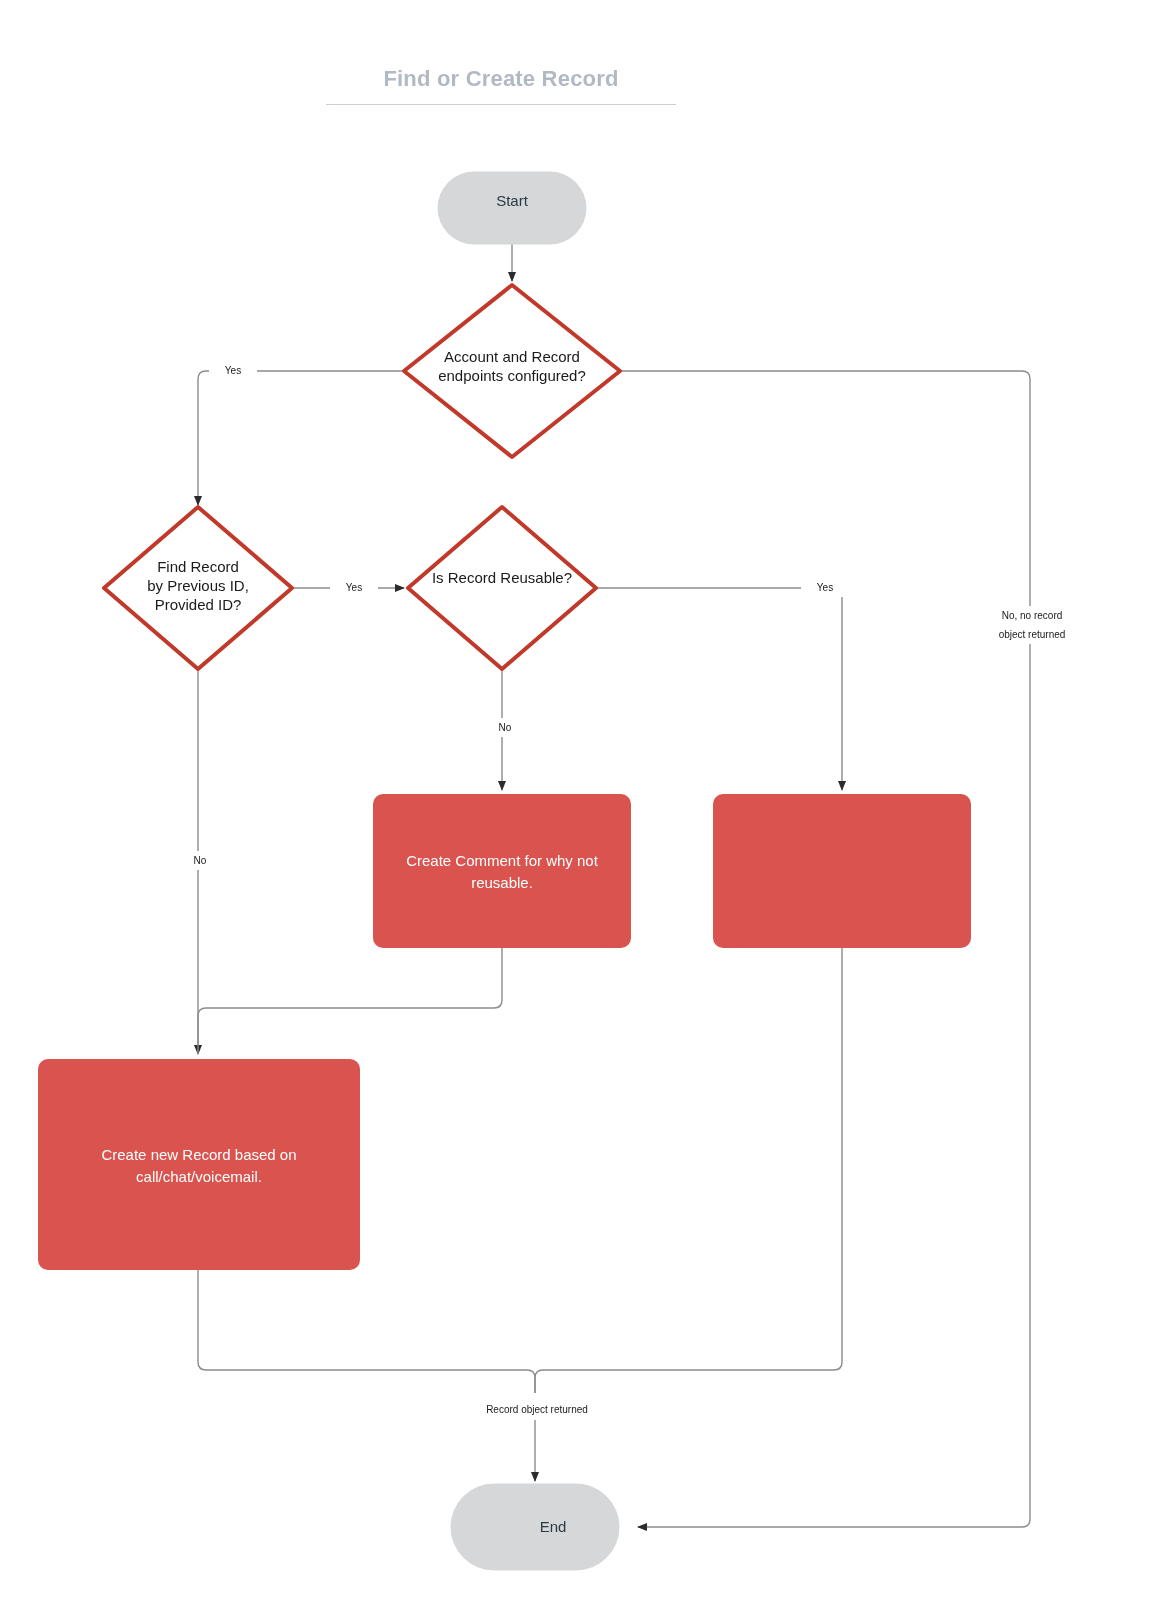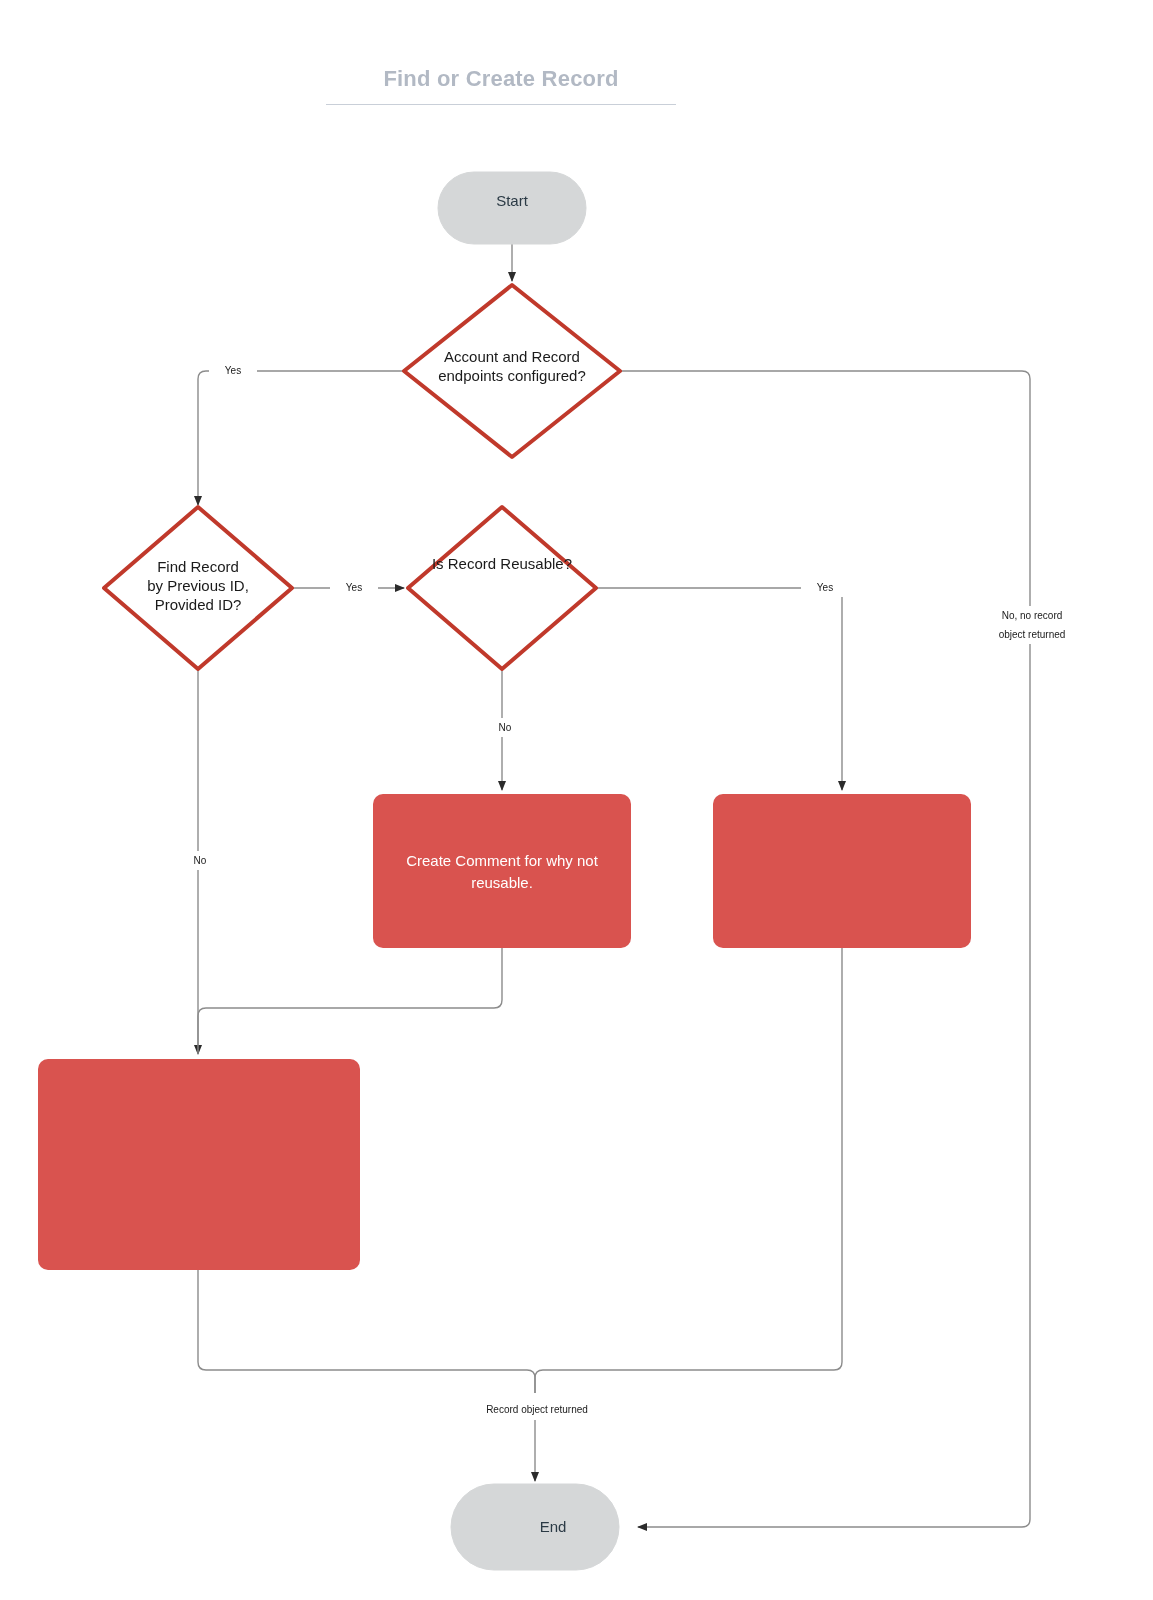--- a/index.html
+++ b/index.html
@@ -135,26 +135,28 @@
 
   <div class="node-label terminal-label" style="left:438px; top:192px; width:148px;">Start</div>
 
   <div class="node-label decision-label" style="left:392px; top:347px; width:240px; white-space:pre-line;">Account and Record
 endpoints configured?</div>
 
   <div class="node-label decision-label" style="left:98px; top:557px; width:200px; white-space:pre-line;">Find Record
 by Previous ID,
 Provided ID?</div>
 
-  <div class="node-label decision-label" style="left:392px; top:554px; width:220px; white-space:pre-line;">Is Record Reusable?</div>
+  <div class="node-label decision-label" style="left:392px; top:568px; width:220px; white-space:pre-line;">Is Record Reusable?</div>
 
   <div class="node-label process-label" style="left:377px; top:850px; width:250px; white-space:pre-line;">Create Comment for why not
 reusable.</div>
 
 
+  <div class="node-label process-label" style="left:44px; top:1144px; width:310px; white-space:pre-line;">Create new Record based on
+call/chat/voicemail.</div>
 
   <div class="node-label terminal-label" style="left:451px; top:1518px; width:136px;margin-left:34px;">End</div>
 
   <div class="edge-label" style="left:209px; top:361px; width:44px;">Yes</div>
 
   <div class="edge-label" style="left:956px; top:606px; width:148px;">No, no record
 object returned</div>
 
   <div class="edge-label" style="left:330px; top:578px; width:44px;">Yes</div>
 

